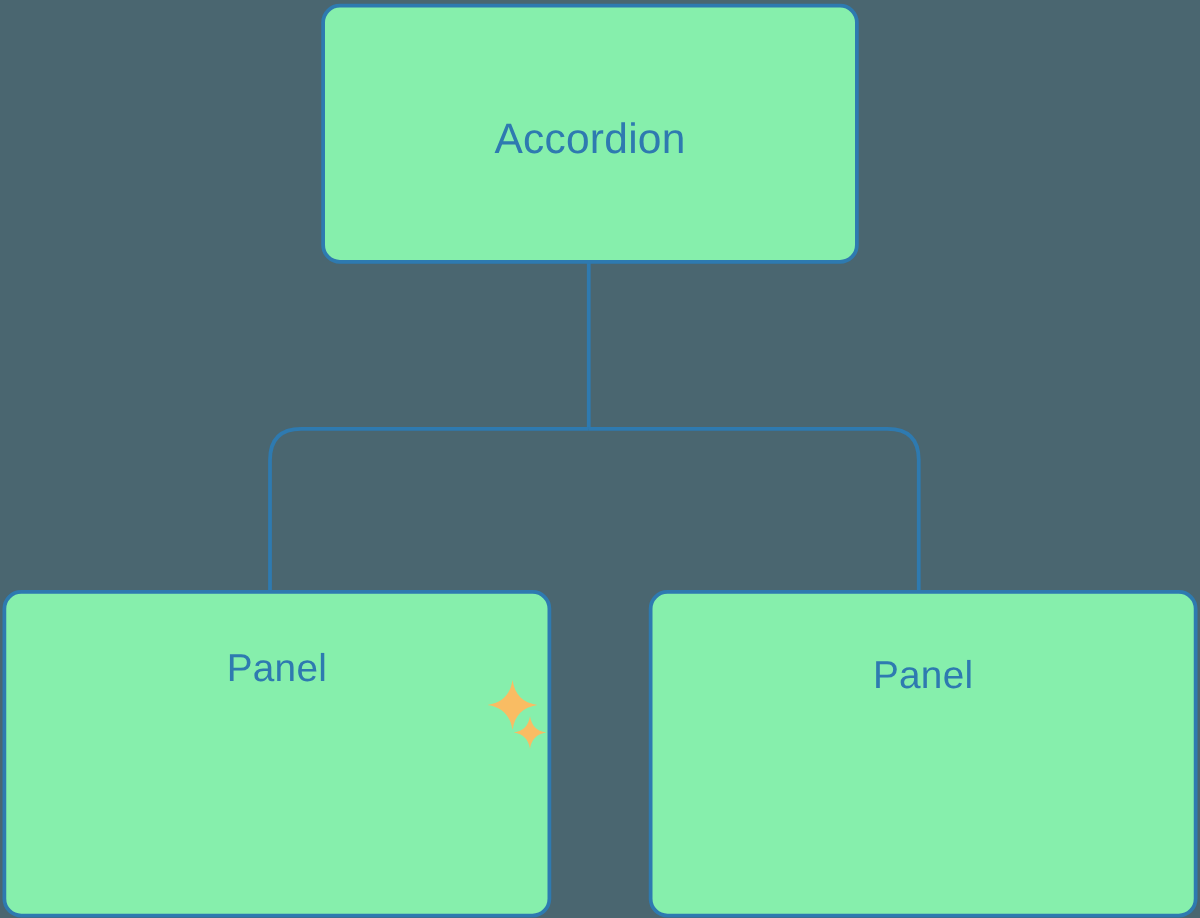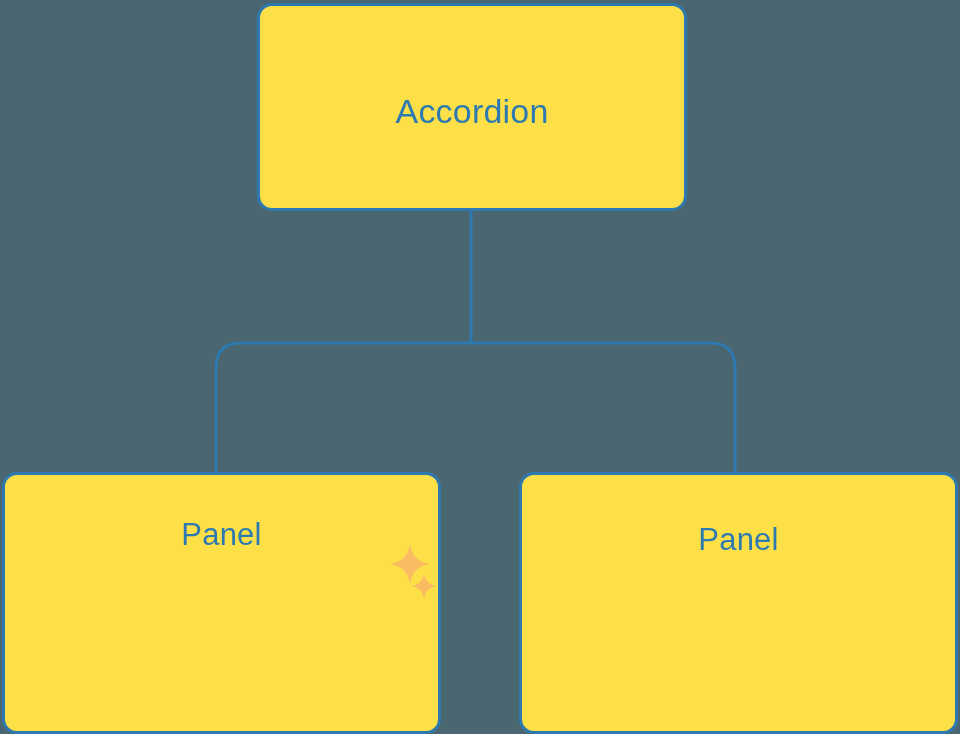--- a/index.html
+++ b/index.html
@@ -29,21 +29,21 @@
     left: 0; top: 0;
     width: 960px;
     height: 734px;
     z-index: 1;
     pointer-events: none;
   }
 
   
   .node {
     position: absolute;
-    background: #fde047;
+    background: #86efac;
     border: 3px solid #2e7ab0;
     border-radius: 15px;
     box-sizing: border-box;
     z-index: 2;
   }
 
   .node-title {
     color: #2e7ab0;
     font-size: 34px;
     font-weight: 400;

